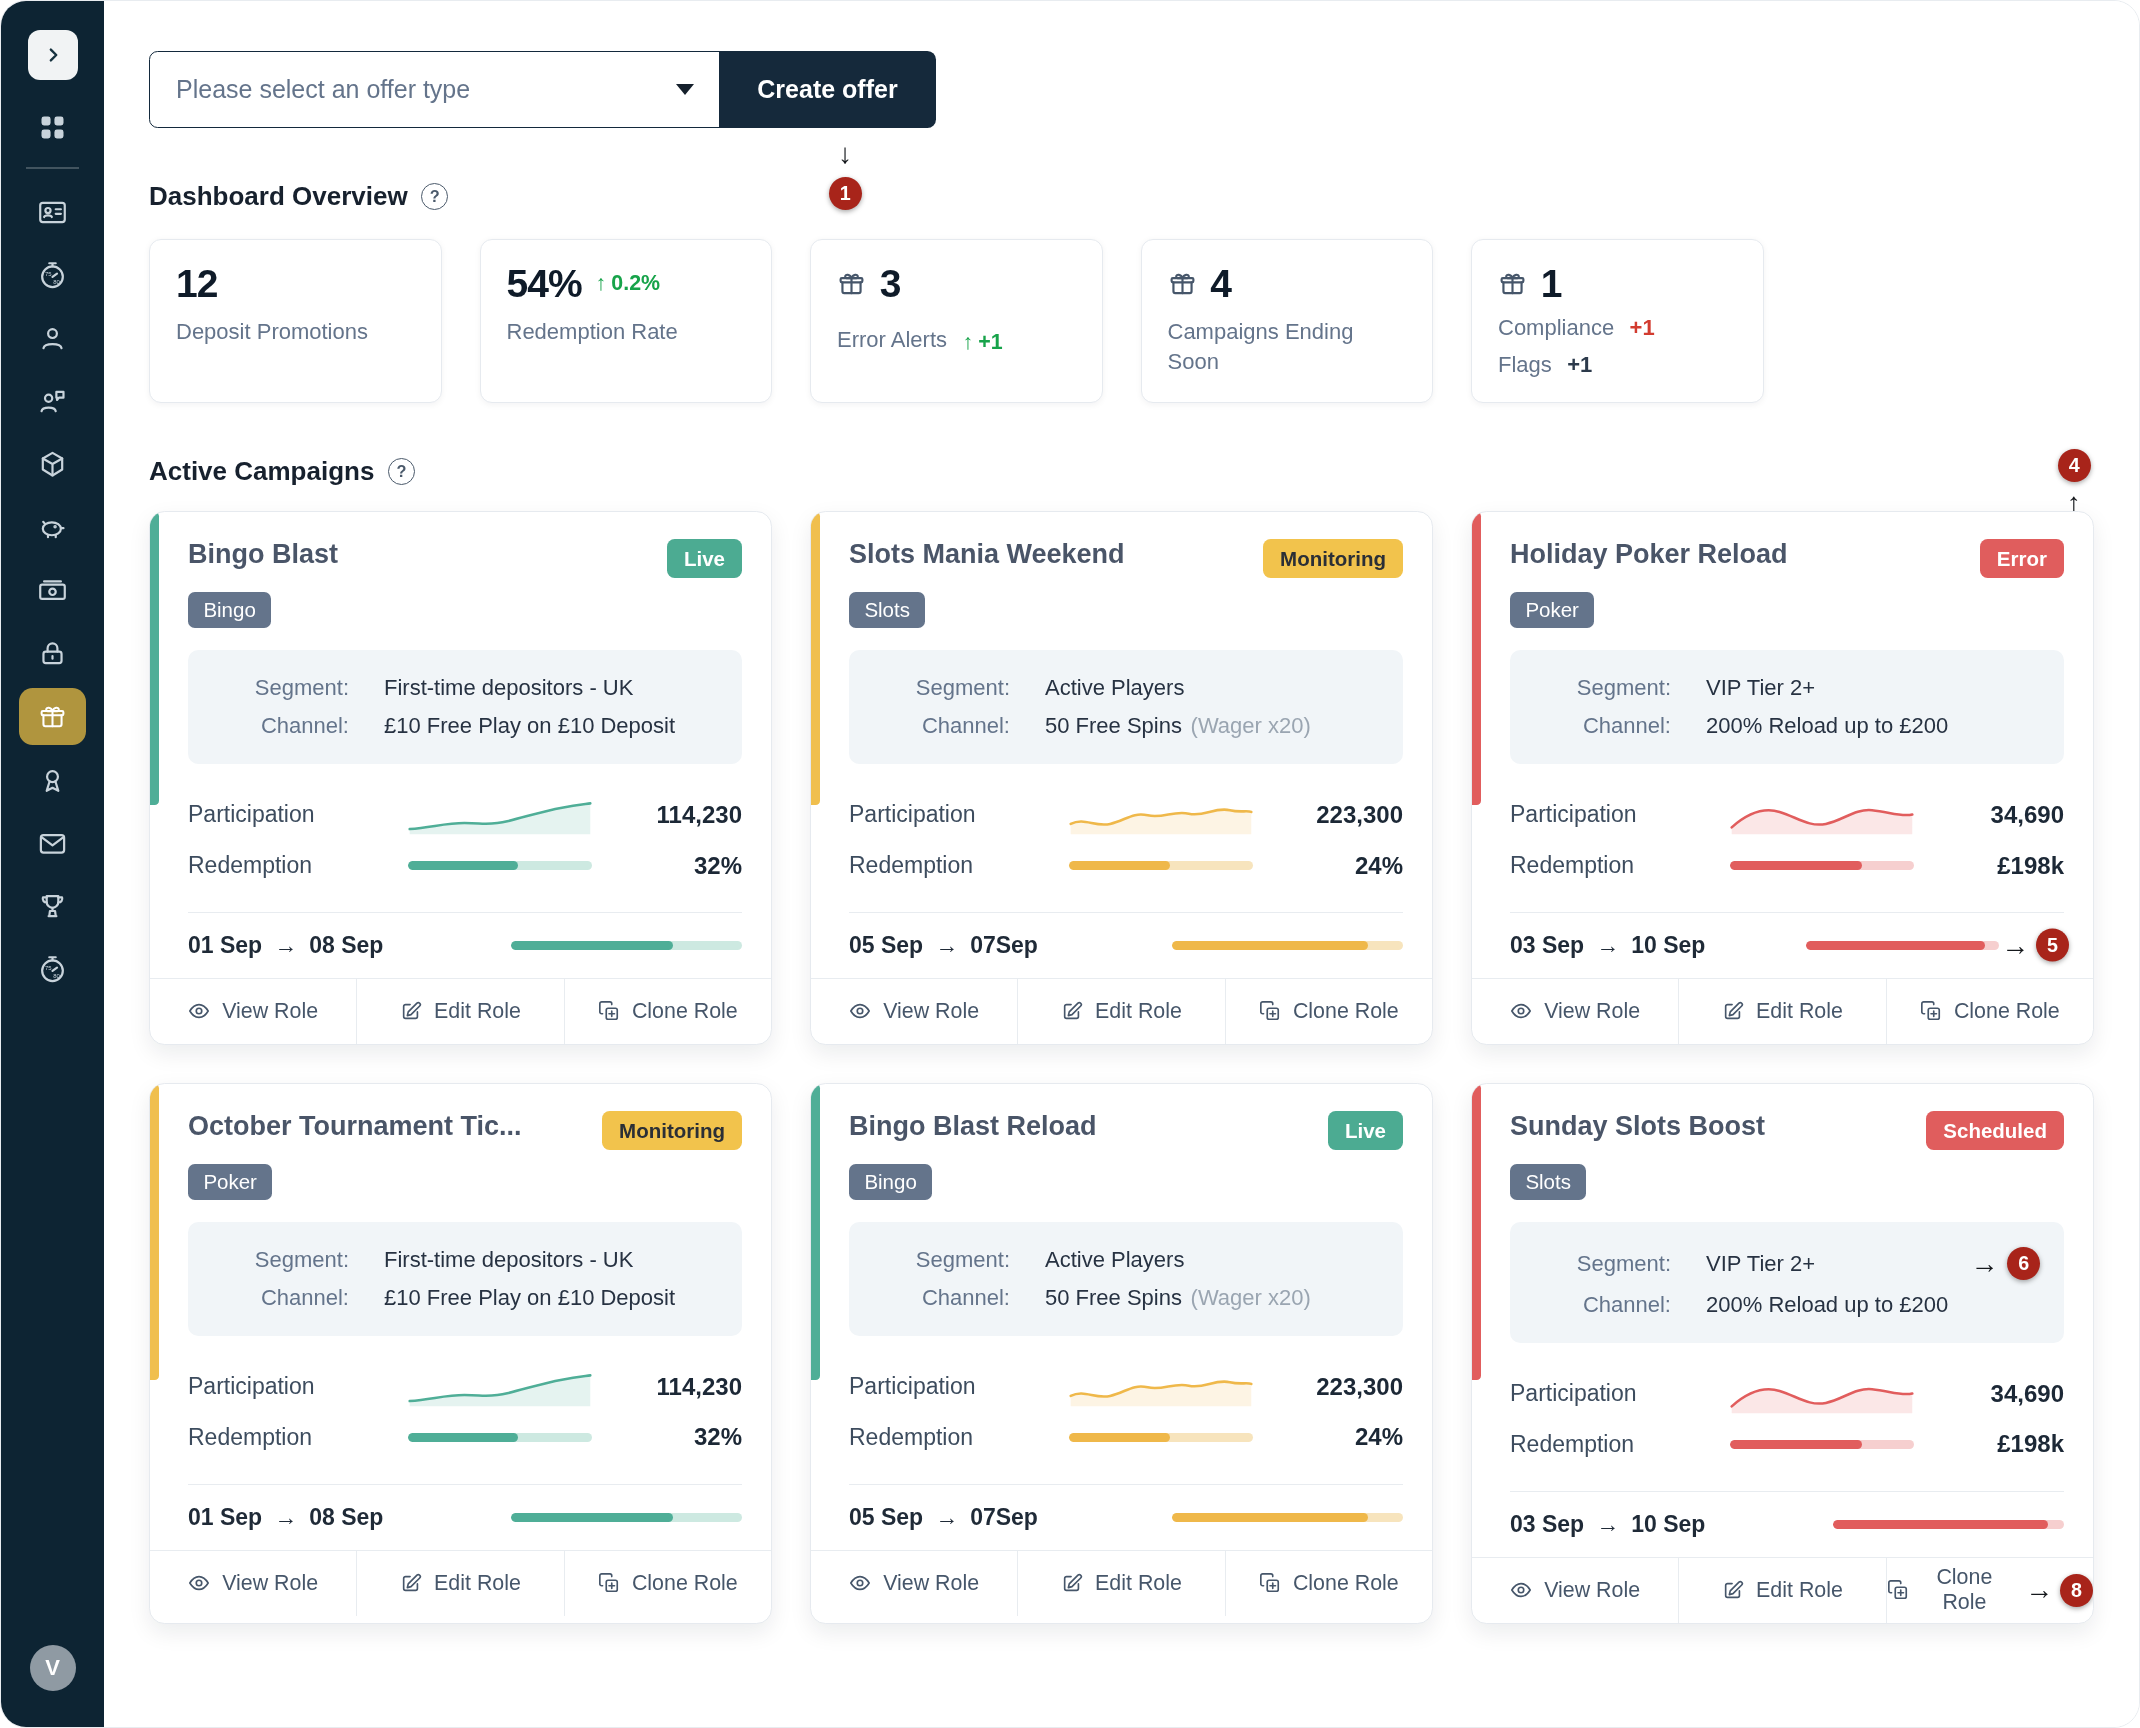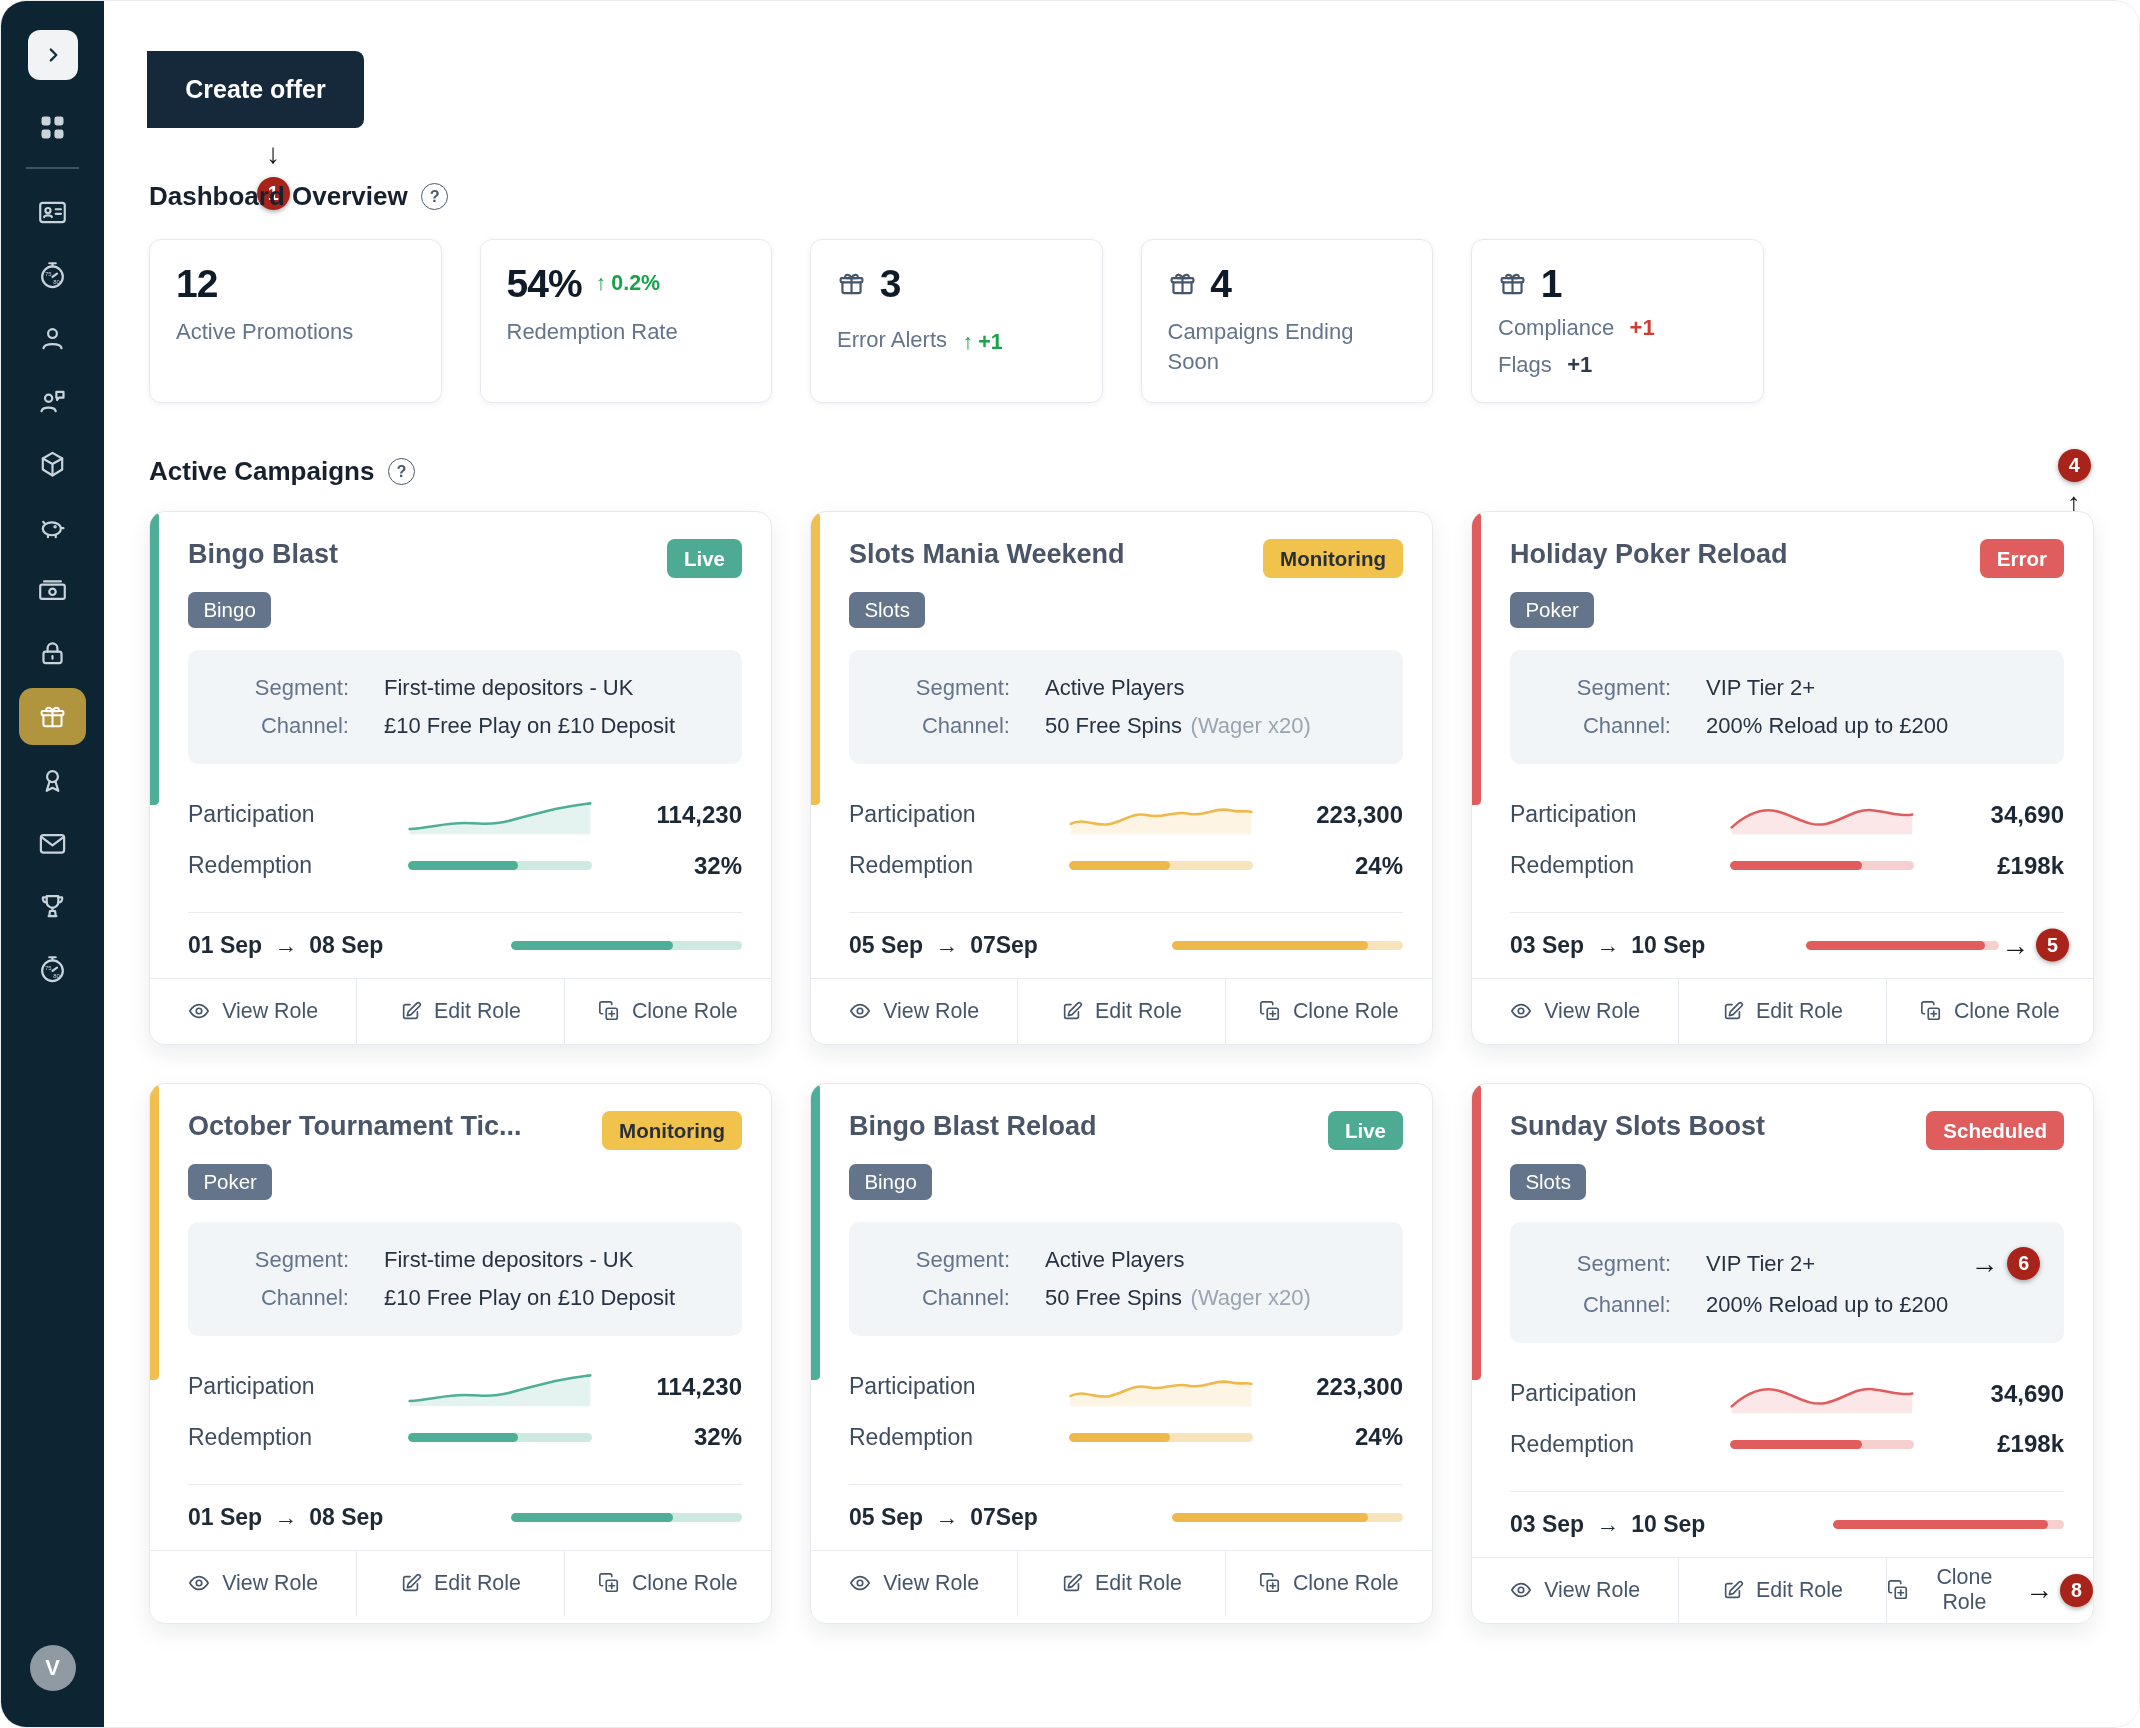--- a/index.html
+++ b/index.html
@@ -245,40 +245,44 @@
         </svg>
       </button>
     </nav>
     <div class="avatar">V</div>
   </aside>
 
   <div class="main">
 
     <div class="page-head">
       <div class="offer-group">
+        <div class="offer-select">
+          <span>Please select an offer type</span>
+          <span class="caret"></span>
+        </div>
         <button class="create-btn">Create offer</button>
         <div class="anno-create">
           <span class="arrow-glyph">↓</span>
           <span class="anno">1</span>
         </div>
       </div>
     </div>
 
 
     <div class="sec-head">
       <h2 class="sec-title">Dashboard Overview</h2>
       <span class="help">?</span>
     </div>
 
     <div class="stats-grid">
       <div class="stat-card">
         <div class="v-row">
             <span class="stat-value">12</span>
           </div>
-        <div class="stat-label">Active Promotions</div>
+        <div class="stat-label">Deposit Promotions</div>
       </div>
       <div class="stat-card">
         <div class="v-row">
           <span class="stat-value">54%</span>
           <span class="delta">
             <span>↑</span>
             <span>0.2%</span>
           </span>
         </div>
         <div class="stat-label">Redemption Rate</div>

